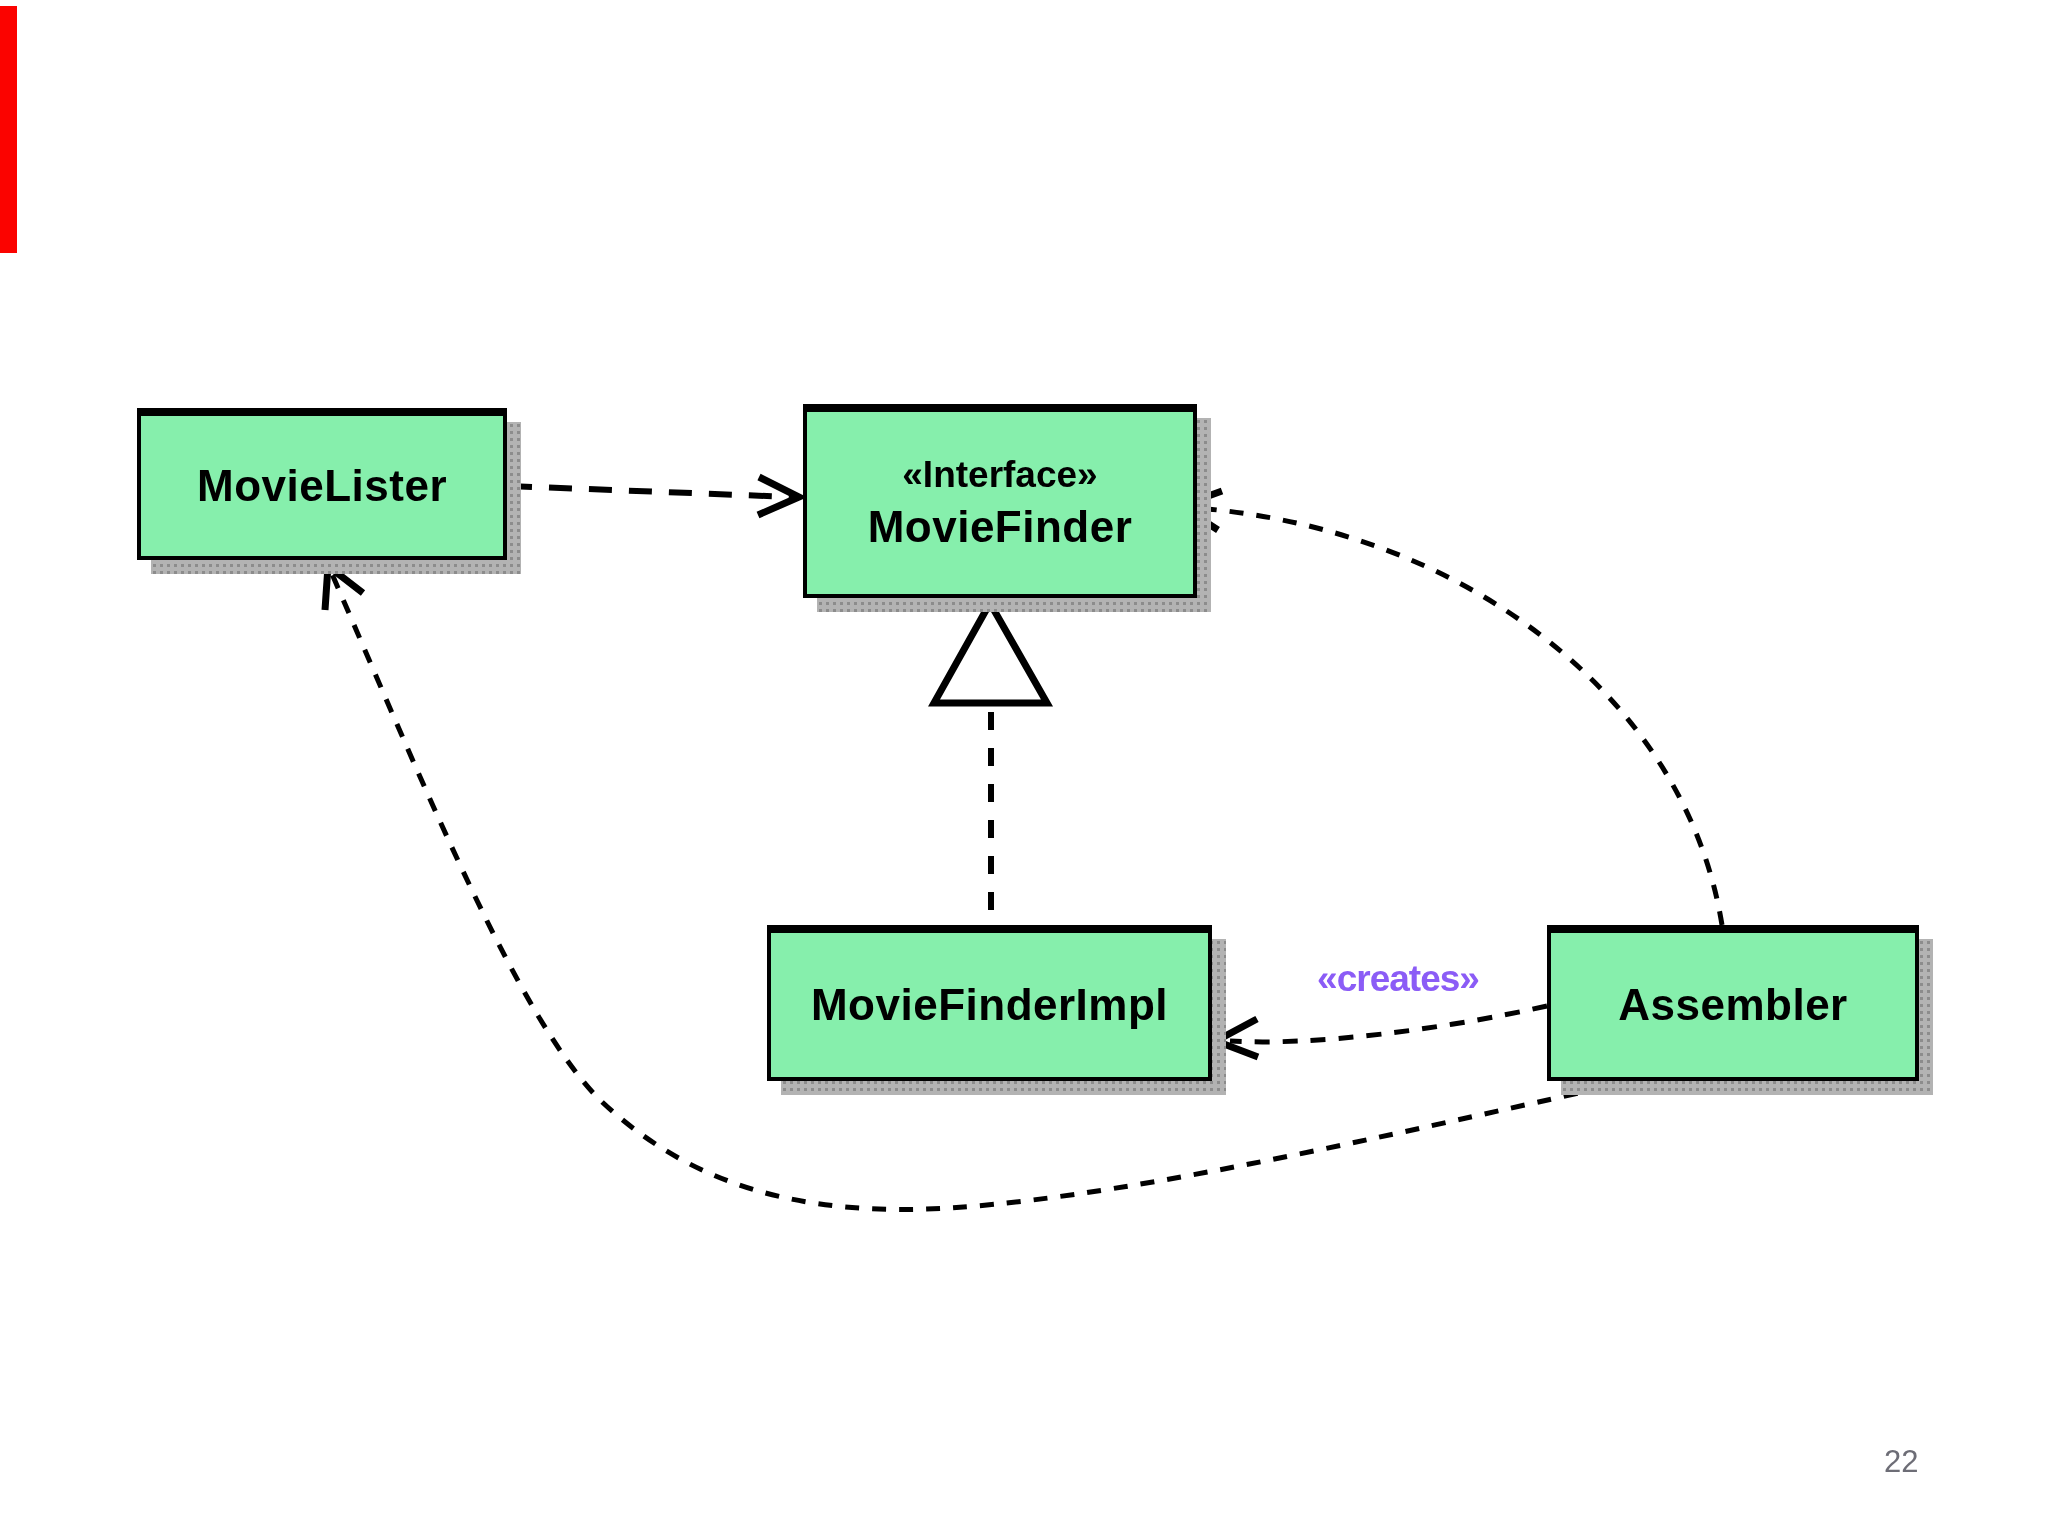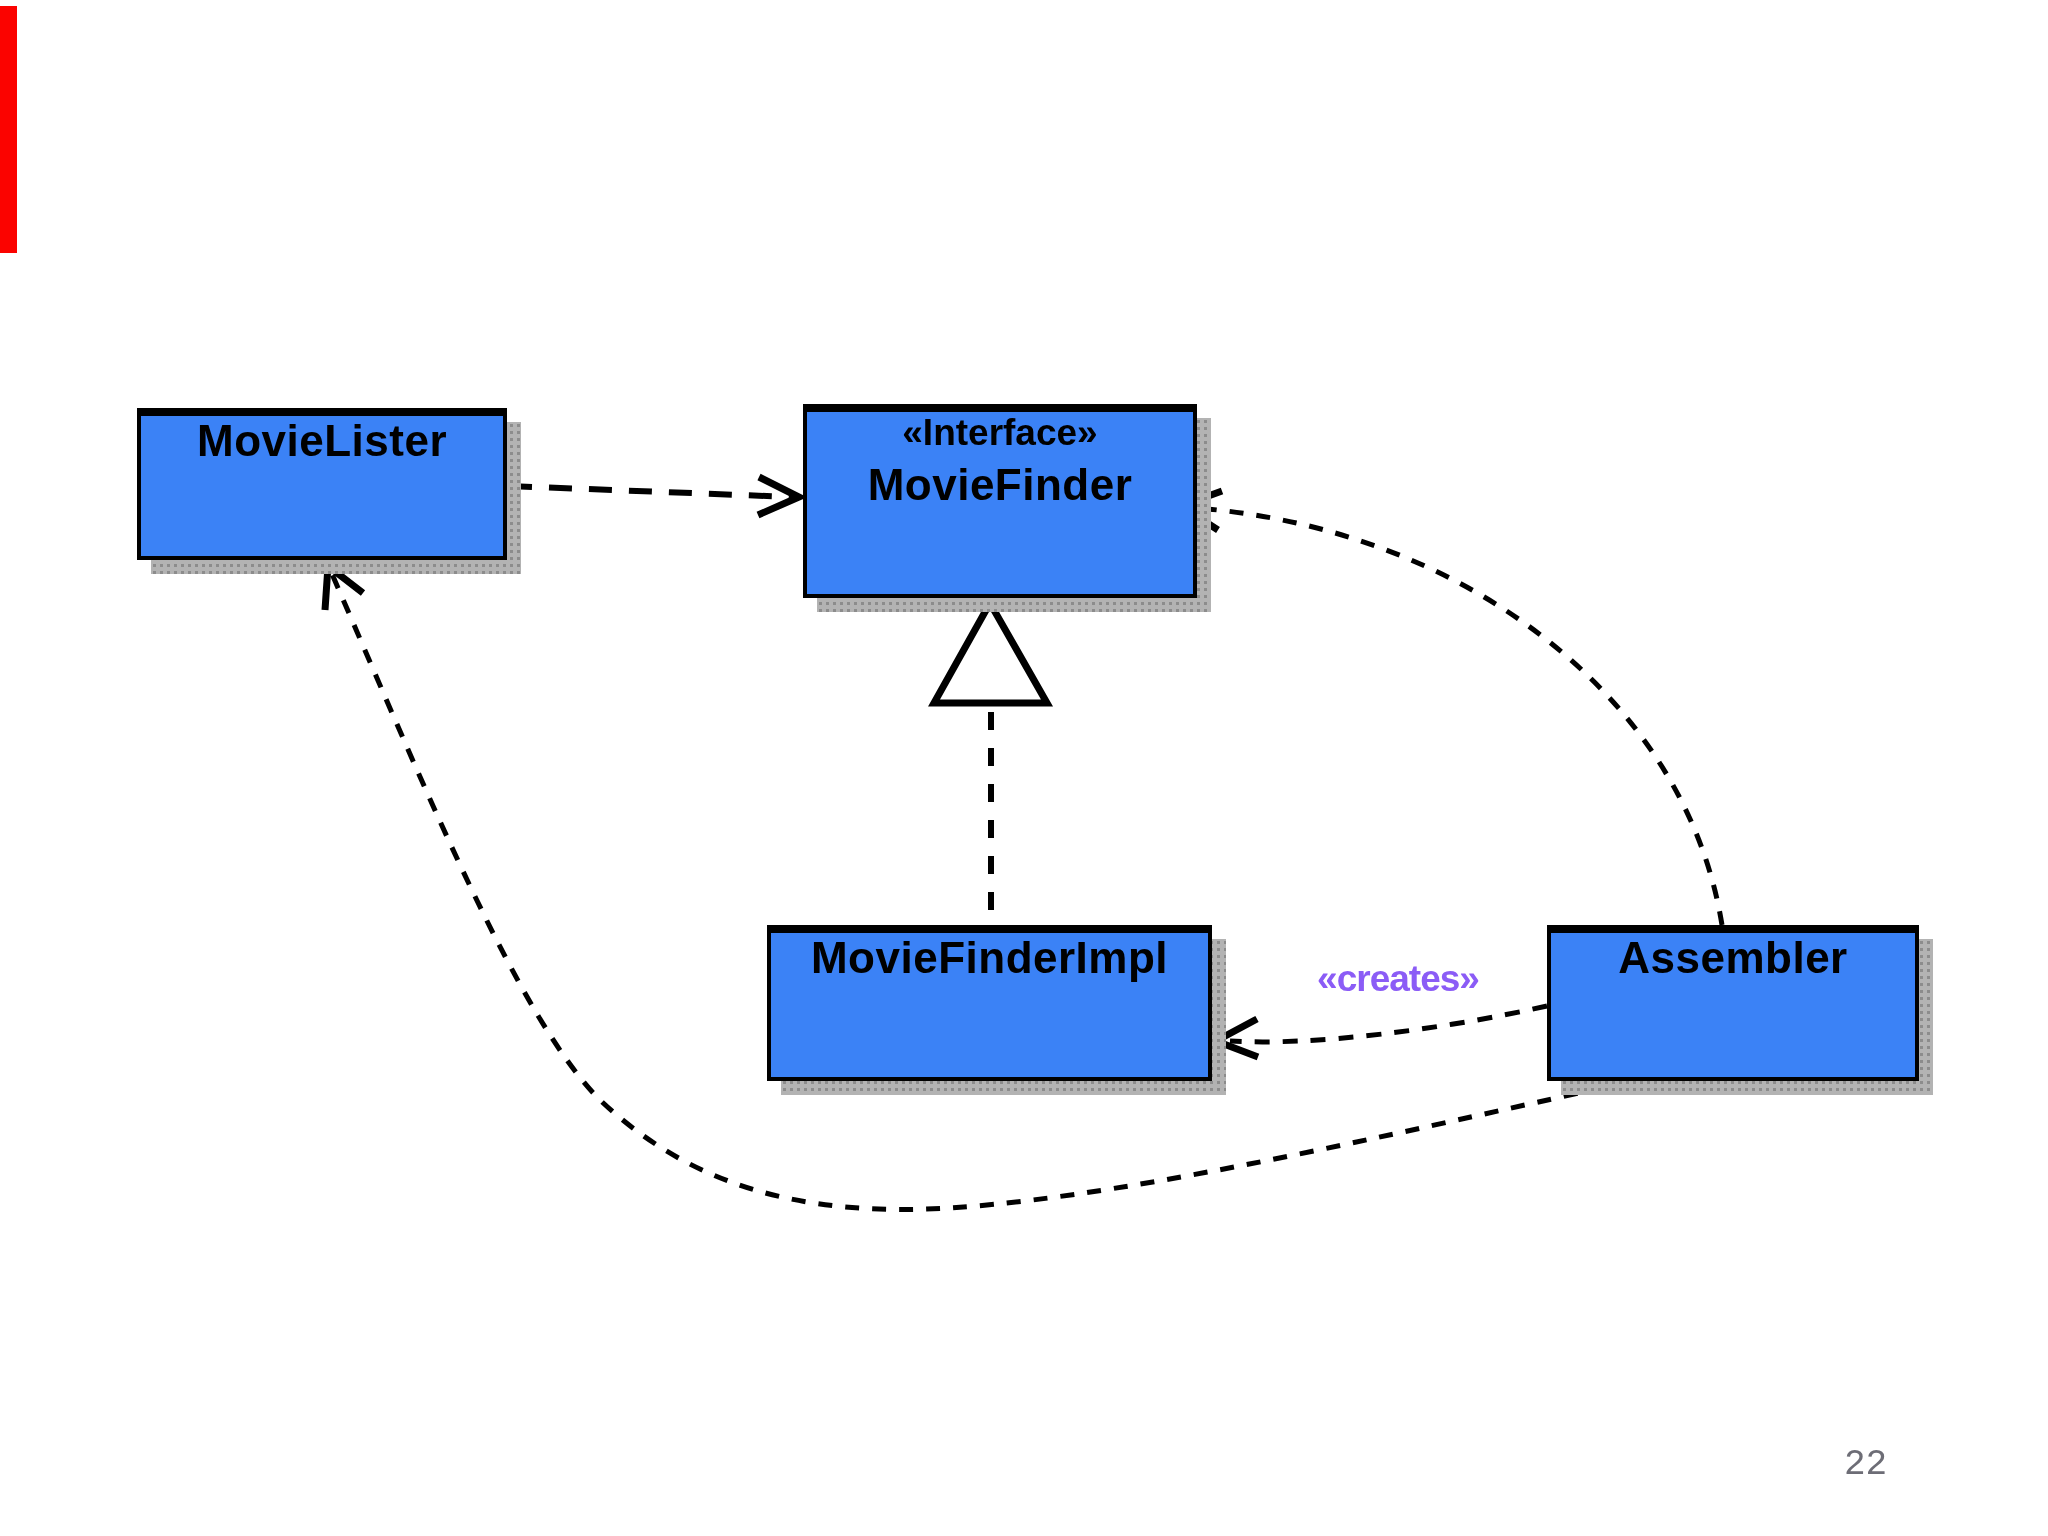--- a/index.html
+++ b/index.html
@@ -12,33 +12,33 @@
   .connectors { position:absolute; left:0; top:0; pointer-events:none; }
   .box { position:absolute; }
   .box .shadow {
     position:absolute; left:14px; top:14px; width:100%; height:100%;
     background-color:#b3b3b3;
     background-image: radial-gradient(#8c8c8c 1.5px, rgba(0,0,0,0) 1.6px);
     background-size:7px 7px;
   }
   .box .face {
     position:absolute; left:0; top:0; right:0; bottom:0;
-    background:#3b82f6; border:4px solid #000; border-top-width:8px;
-    display:flex; flex-direction:column; align-items:center; 
+    background:#86efac; border:4px solid #000; border-top-width:8px;
+    display:flex; flex-direction:column; align-items:center; justify-content:center;
     color:#000;
   }
   .class-name { font-weight:700; font-size:44px; letter-spacing:0.5px; }
   .stereotype { font-weight:700; font-size:37px; margin-bottom:6px; }
   .edge-label {
     position:absolute; left:1291px; top:958px; width:214px; text-align:center;
     font-weight:700; font-size:37px; color:#8b5cf6; letter-spacing:-1px;
   }
   .page-number {
-    position:absolute; left:1844px; top:1444px;
-    font-size:36px; color:#6d6d76;font-family:Liberation Mono, monospace;
+    position:absolute; left:1884px; top:1444px;
+    font-size:31px; color:#6d6d76;
   }
 </style>
 </head>
 <body>
 
 <div class="canvas">
 
   <div class="accent-bar" style="background:#fb0300;"></div>
 
   <svg class="connectors" width="2048" height="1536" viewBox="0 0 2048 1536">

